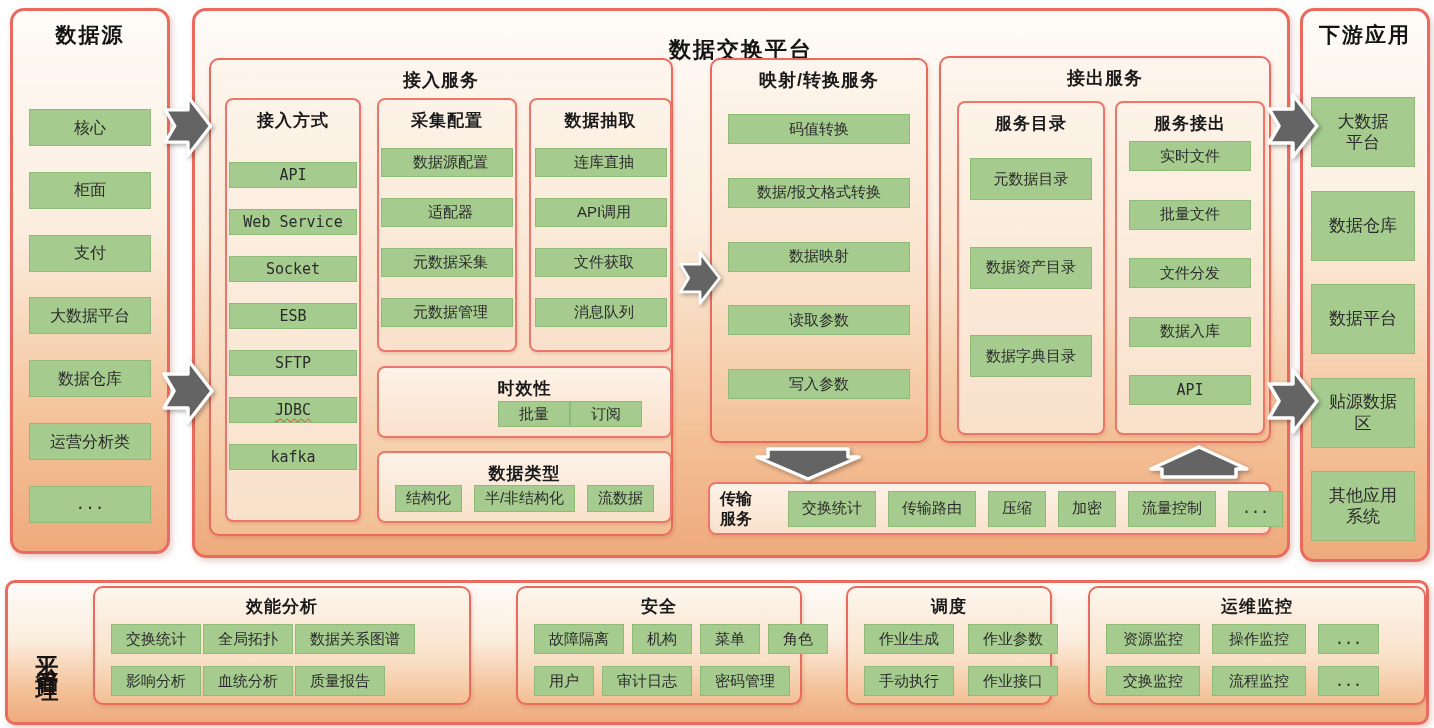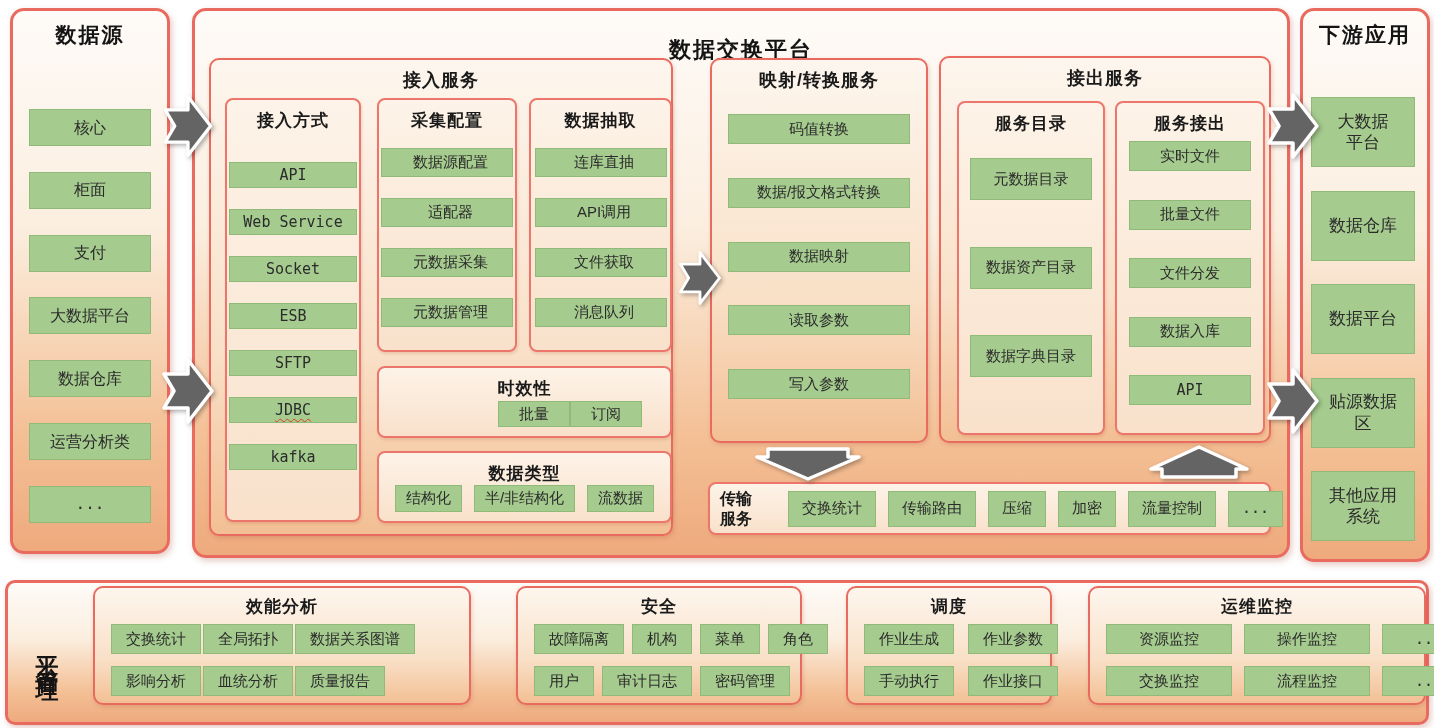--- a/index.html
+++ b/index.html
@@ -96,21 +96,21 @@
   .mrow.r1{top:36px;}
   .mrow.r2{top:78px;}
   .mrow .gitem{height:30px;padding:0 14px;}
   #efficiency{left:85px;width:378px;}
   #security{left:508px;width:286px;}
   #security .mrow{gap:8px;}
   #schedule{left:838px;width:206px;}
   #schedule .mrow{gap:14px;}
   #monitor{left:1080px;width:338px;}
   #monitor .mrow{gap:12px;}
-  #monitor .mrow .gitem{padding:0 32px;}
+  #monitor .mrow .gitem{padding:0 16px;}
 
   
   .arrow{position:absolute;z-index:6;filter:drop-shadow(2px 2px 2px rgba(0,0,0,.3));}
   .arrow polygon{fill:#646464;stroke:#fff;stroke-width:3.5;stroke-linejoin:round;}
   #ar1{left:161px;top:93px;}
   #ar2{left:161px;top:356px;}
   #ar3{left:678px;top:242px;}
   #ar4{left:1266px;top:90px;}
   #ar5{left:1266px;top:362px;}
   #adown{left:754px;top:446px;}

